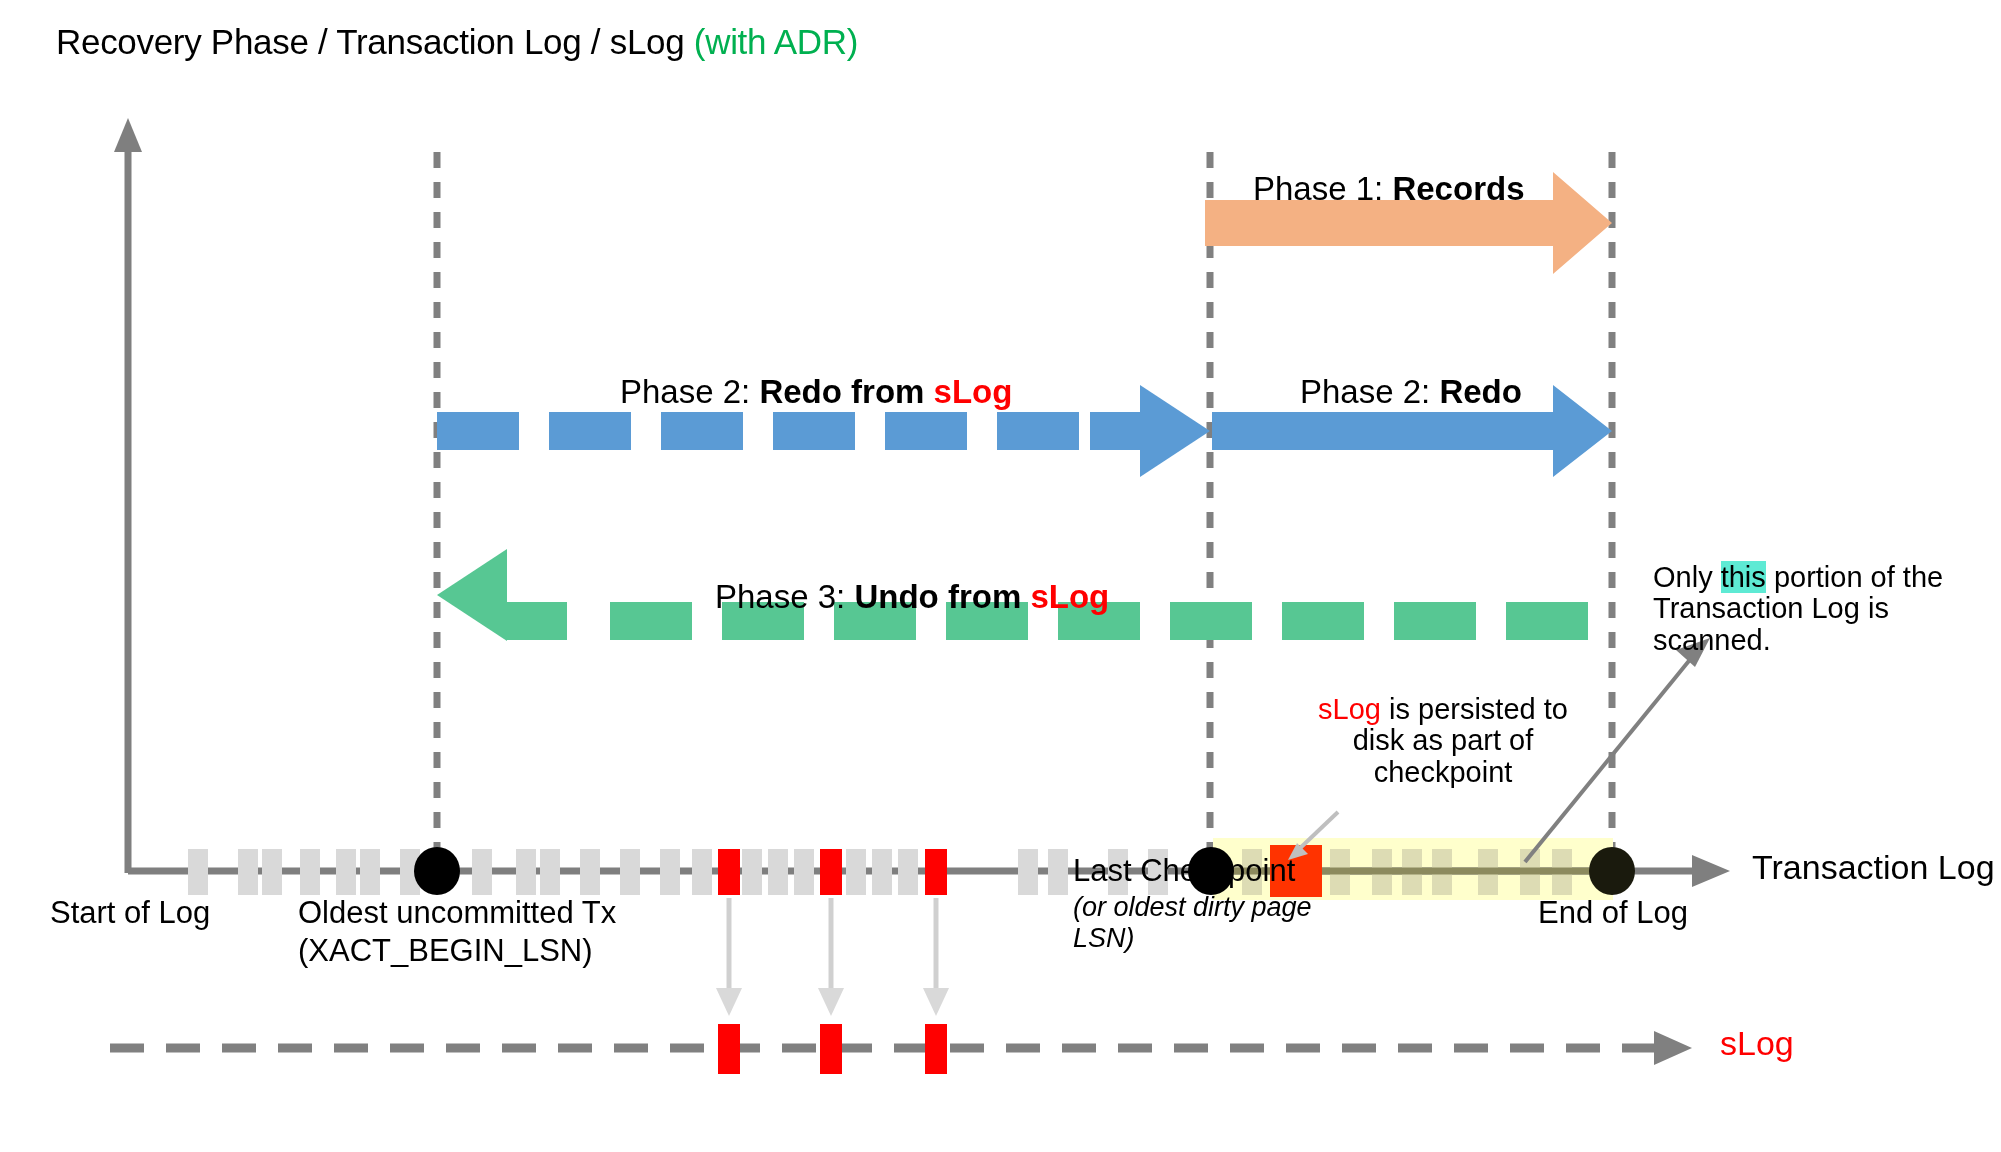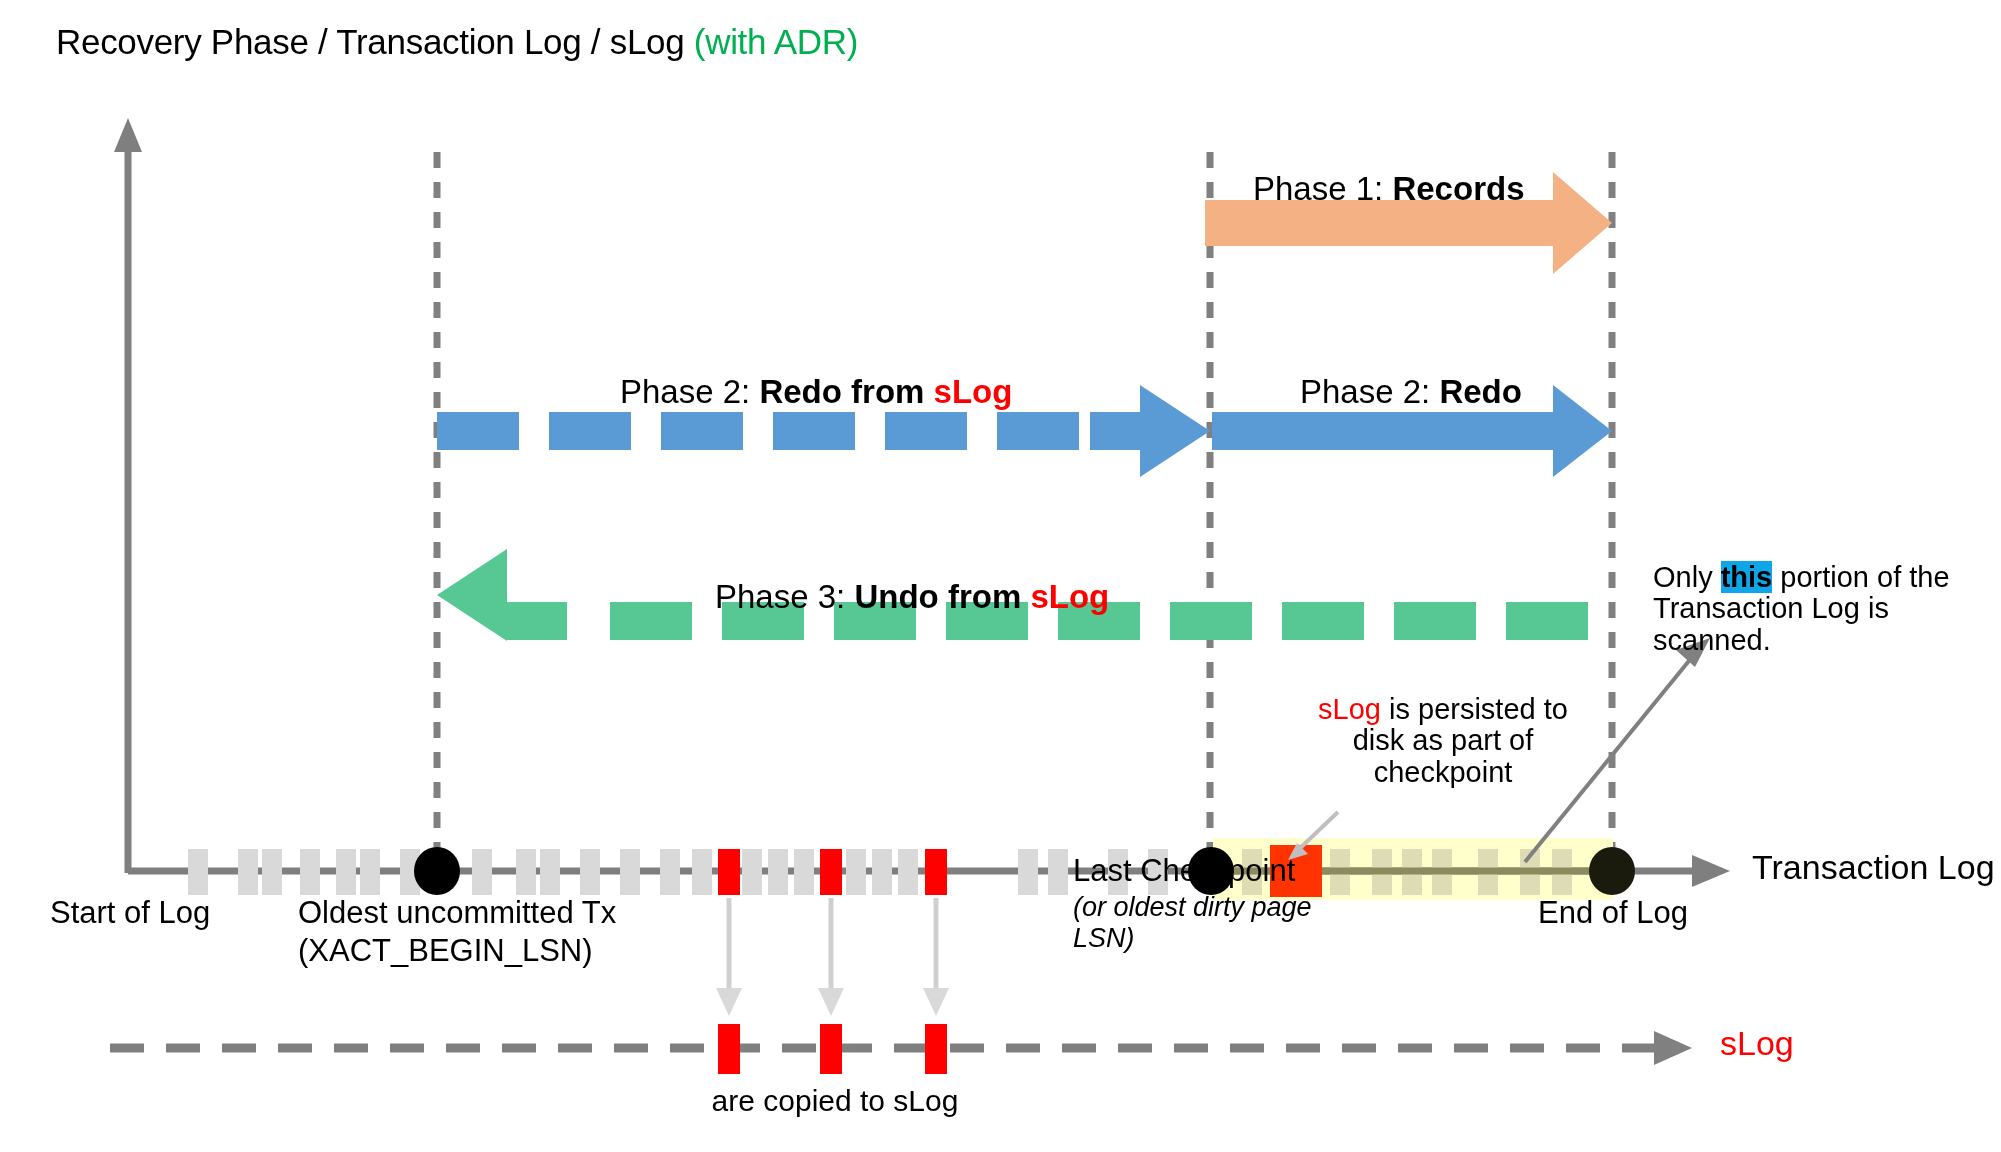--- a/index.html
+++ b/index.html
@@ -6,21 +6,21 @@
   body{width:2001px;height:1152px;position:relative;overflow:hidden;
        font-family:"Liberation Sans","DejaVu Sans",sans-serif;color:#000;}
   .abs{position:absolute;}
   #title{left:56px;top:22px;font-size:35px;letter-spacing:-0.3px;white-space:nowrap;}
   #title .adr{color:#00b050;}
   .phase-label{font-size:33px;white-space:nowrap;}
   .phase-label .b{font-weight:bold;}
   .phase-label .red{color:#ff0000;font-weight:bold;}
   .note{font-size:29px;line-height:1.08;color:#000;}
   .note .red{color:#ff0000;}
-  .note .hl{background:#0ea5e9;font-weight:bold;}
+  .note .hl{background:#5eead4;}
   .tick-label{font-size:31px;white-space:nowrap;margin-left:8px;}
   .tick-label.it{font-style:italic;font-size:27px;}
   .endlabel{font-size:34px;white-space:nowrap;}
   .endlabel.red{color:#ff0000;}
   .caption{font-size:30px;white-space:nowrap;}
   .caption .red{color:#ff0000;}
   svg{display:block;}
 </style>
 </head>
 <body>
@@ -203,14 +203,13 @@
   <div class="tick-label it">LSN)</div>
 </div>
 
 <div class="abs tick-label" style="left:1530px;top:895px;">End of Log</div>
 
 <div class="abs endlabel" style="left:1752px;top:848px;">Transaction Log</div>
 
 <div class="abs endlabel red" style="left:1720px;top:1024px;">sLog</div>
 
 <div class="abs" style="left:520px;top:1082px;width:630px;text-align:center;">
-  <div class="caption" style="margin-top:2px;">are copied to sLog</div>
 </div>
 
 </body></html>

